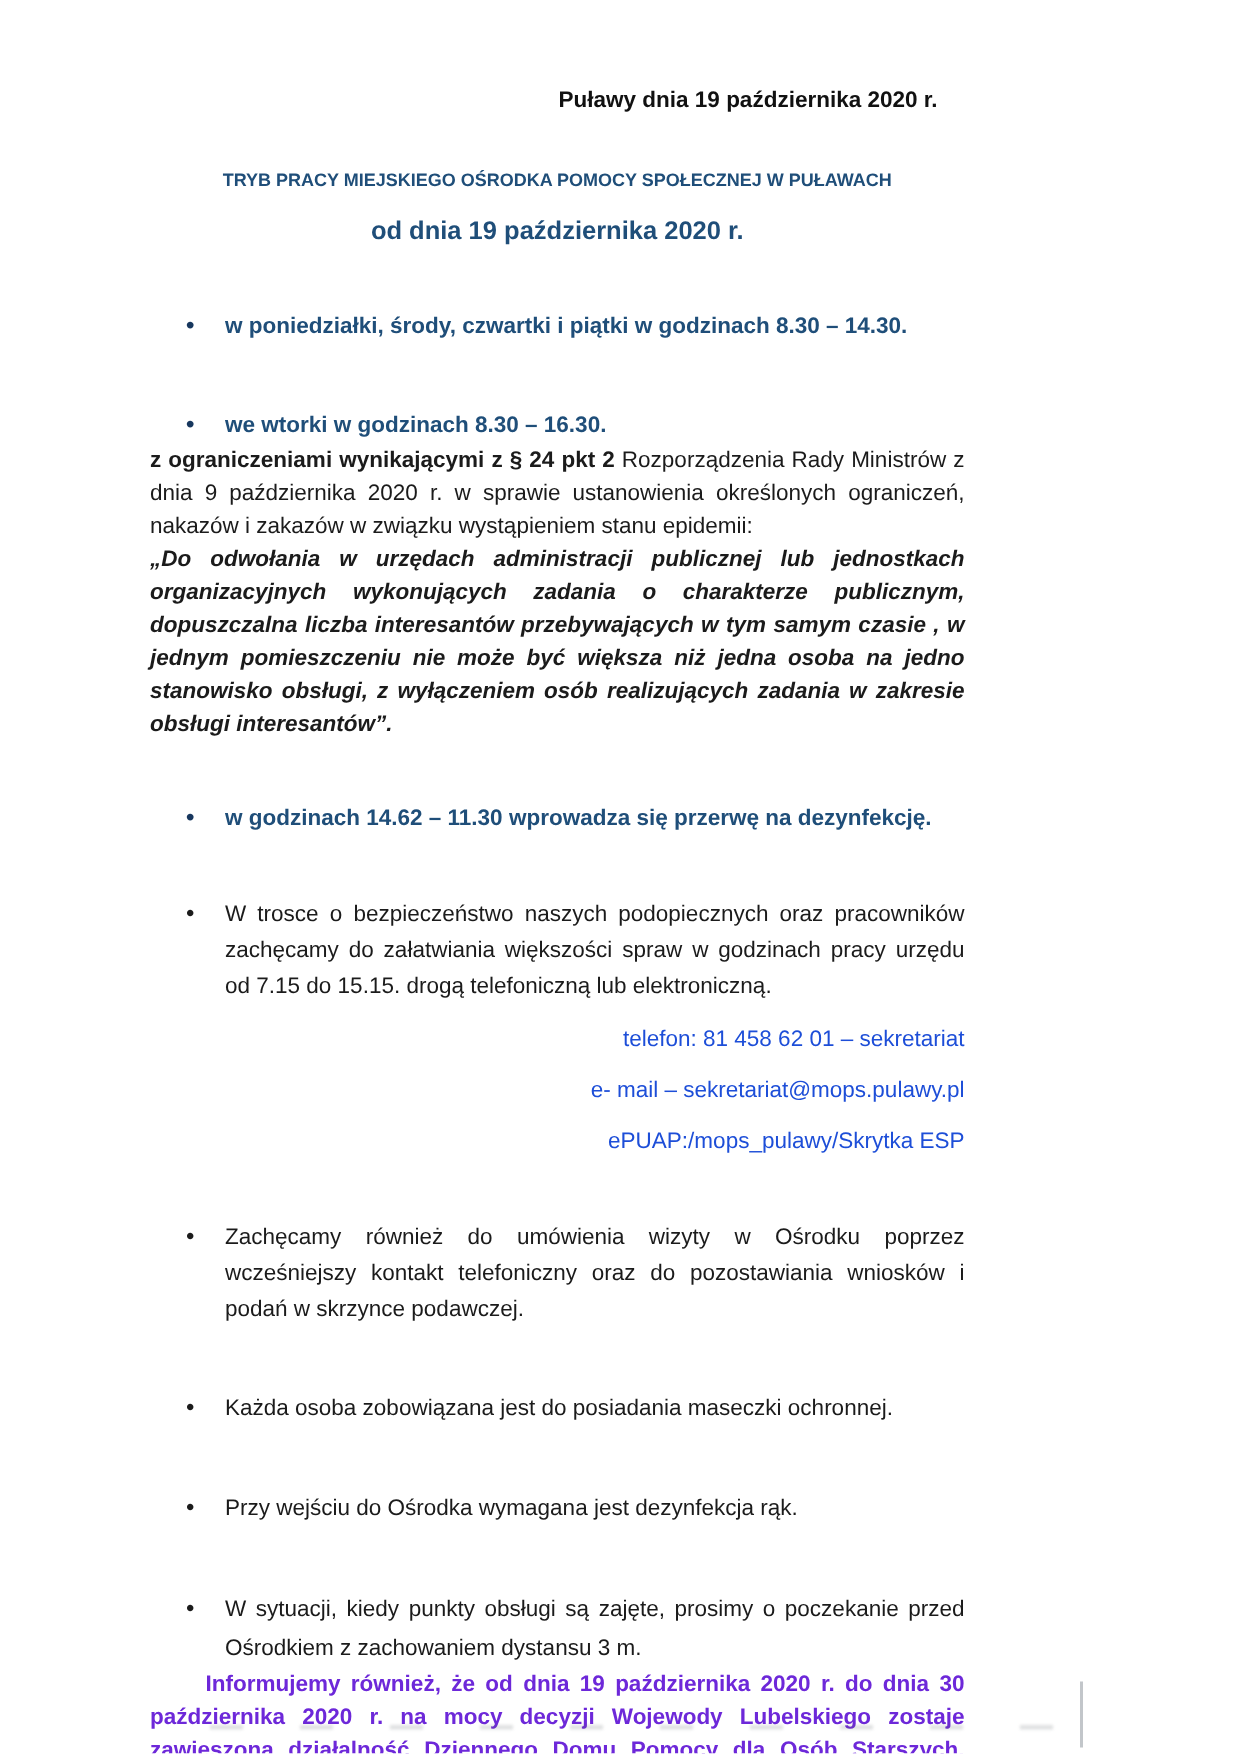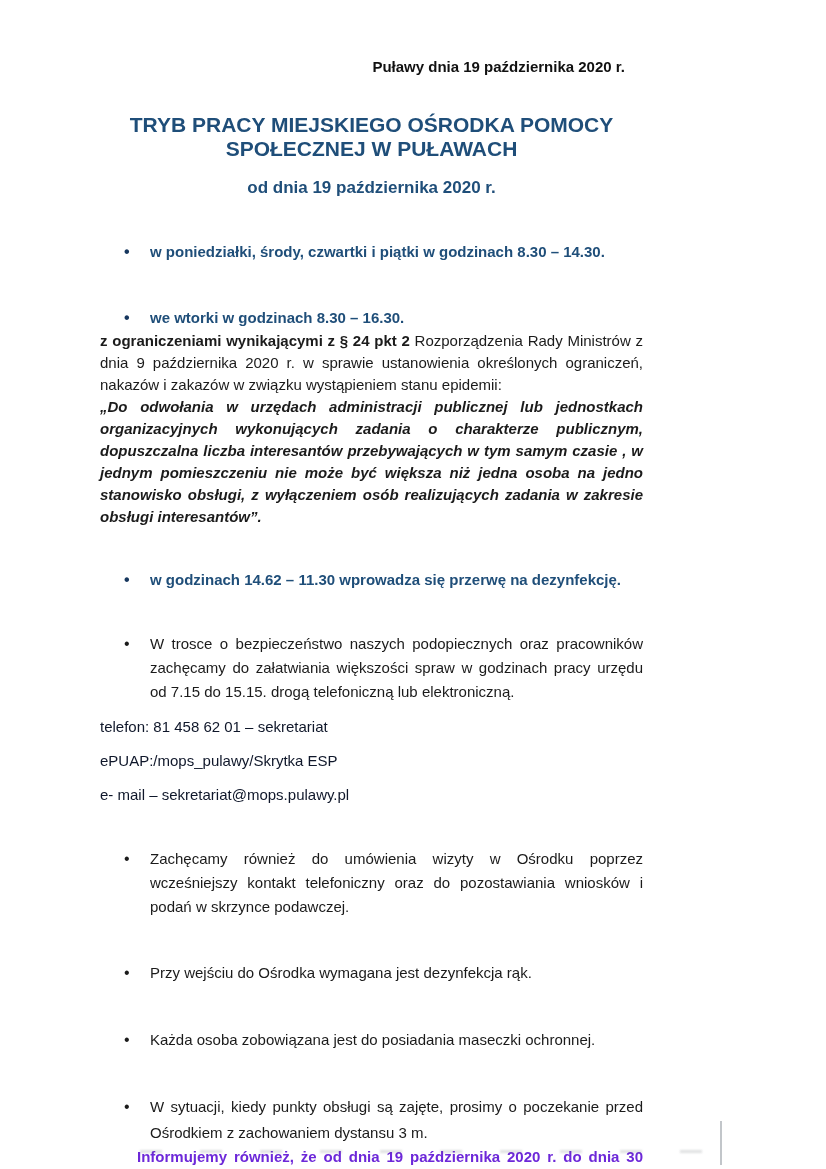--- a/index.html
+++ b/index.html
@@ -22,21 +22,21 @@
   .date-line {
     text-align: right;
     font-weight: bold;
     font-size: 15px;
     color: #111111;
     padding-right: 18px;
   }
   .doc-title {
     margin: 38px 0 0 0;
     text-align: center;
-    font-size: 21px;
+    font-size: 12px;
     font-weight: bold;
     color: #1f4e79;
   }
   .doc-subtitle {
     margin: 17px 0 0 0;
     text-align: center;
     font-size: 17px;
     font-weight: bold;
     color: #1f4e79;
   }
@@ -83,22 +83,22 @@
   ul.disinfect-list { margin-top: 37px; }
   ul.disinfect-list li {
     color: #1f4e79;
     font-weight: bold;
   }
   ul.disinfect-list li::before { color: #17375e; }
   ul.care-list { margin-top: 24px; }
   ul.care-list li { line-height: 24px; }
   .contact-block { margin-top: 12px; }
   .contact-line {
-    text-align: left;
-    color: #0f172a;
+    text-align: right;
+    color: #1d4ed8;
     line-height: 22px;
     margin-top: 12px;
   }
   ul.visit-list { margin-top: 13px; }
   ul.visit-list li { line-height: 24px; }
   .sanitary-heading {
     margin: 15px 0 0 -12px;
     font-weight: bold;
     font-style: italic;
     line-height: 22px;
@@ -188,32 +188,32 @@
   <ul class="doc-list disinfect-list">
     <li><span>w godzinach 14.62 – 11.30 wprowadza się przerwę na dezynfekcję.</span></li>
   </ul>
 
   <ul class="doc-list care-list">
     <li><span>W trosce o bezpieczeństwo naszych podopiecznych oraz  pracowników zachęcamy do załatwiania większości spraw w godzinach pracy urzędu od 7.15 do 15.15. drogą telefoniczną  lub elektroniczną.</span></li>
   </ul>
 
   <div class="contact-block">
     <div class="contact-line">telefon: 81 458 62 01 – sekretariat</div>
+    <div class="contact-line">e- mail – sekretariat@mops.pulawy.pl</div>
     <div class="contact-line">ePUAP:/mops_pulawy/Skrytka ESP</div>
-    <div class="contact-line">e- mail – sekretariat@mops.pulawy.pl</div>
   </div>
 
   <ul class="doc-list visit-list">
     <li><span>Zachęcamy również do umówienia wizyty w Ośrodku poprzez wcześniejszy kontakt telefoniczny oraz do pozostawiania wniosków i podań w skrzynce podawczej.</span></li>
   </ul>
 
 
   <ul class="doc-list sanitary-list">
+    <li><span>Każda osoba zobowiązana jest do posiadania maseczki ochronnej.</span></li>
     <li><span>Przy wejściu do Ośrodka wymagana jest dezynfekcja rąk.</span></li>
-    <li><span>Każda osoba zobowiązana jest do posiadania maseczki ochronnej.</span></li>
     <li><span>W sytuacji, kiedy punkty obsługi są zajęte, prosimy o poczekanie przed Ośrodkiem z zachowaniem dystansu 3 m.</span></li>
   </ul>
 
   <p class="body-par announcement-par">Informujemy również, że od dnia 19 października 2020 r. do dnia 30 października 2020 r. na mocy decyzji Wojewody Lubelskiego zostaje zawieszona działalność Dziennego Domu Pomocy dla Osób Starszych, Klubu Seniora, Klubu Integracji Społecznej oraz placówek wsparcia dziennego.</p>
 
   <div class="stamp">
     <div class="stamp-title">DYREKTOR</div>
     <svg class="signature-svg" width="120" height="52" viewBox="0 0 120 52">
       <g fill="none" stroke="#3d3d9e" stroke-width="3" stroke-linecap="round" stroke-linejoin="round" opacity="0.9">
         <path d="M16,42 C12,28 14,12 19,8 C28,3 33,12 24,18 C18,22 29,20 30,28 C31,38 18,44 15,38"></path>

